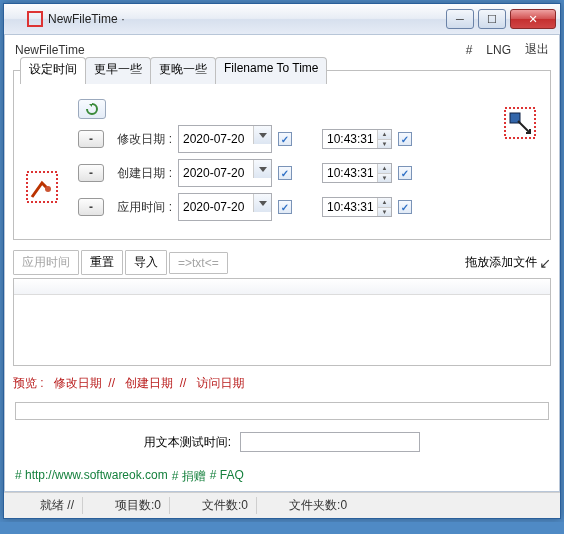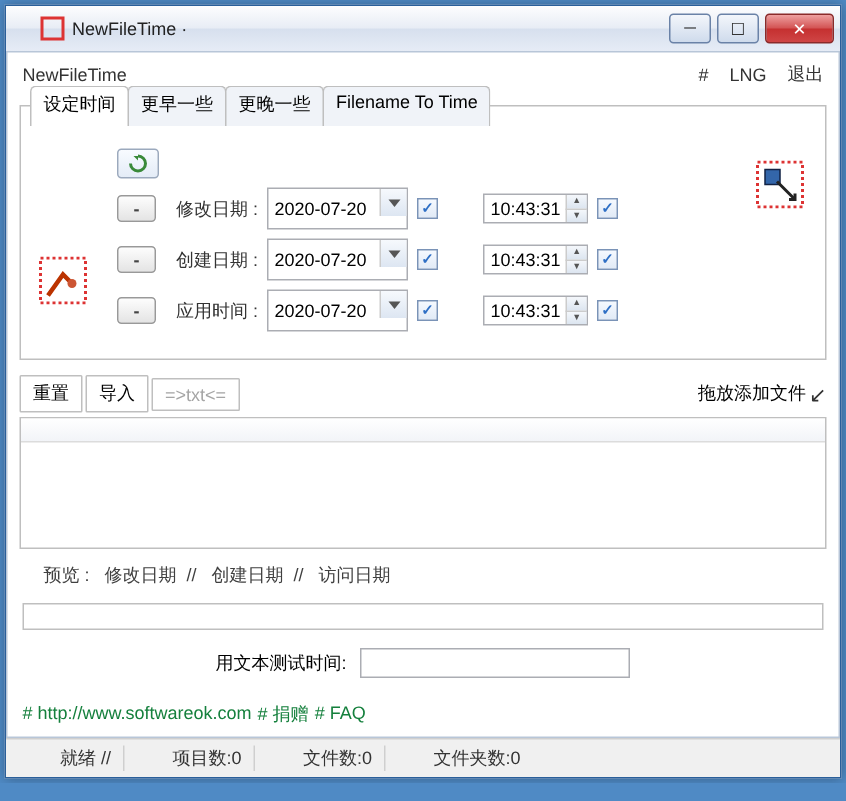--- a/index.html
+++ b/index.html
@@ -37,21 +37,21 @@
 .sideicon{position:absolute;width:32px;height:32px;}
 .sideicon.left{left:12px;top:100px;}
 .sideicon.right{right:14px;top:36px;}
 .sideicon svg{width:32px;height:32px;}
 .toolbar{display:flex;align-items:center;gap:2px;padding:4px 8px 0;}
 .tbtn{border:1px solid #bfbfbf;padding:3px 8px;background:#fff;border-radius:1px;}
 .tbtn.disabled{color:#a5a5a5;}
 .toolbar .spacer{flex:1;}
 .droparea{margin:3px 8px;height:88px;border:1px solid #bfbfbf;background:#fff;position:relative;}
 .droparea .bar{height:16px;border-bottom:1px solid #dcdcdc;background:linear-gradient(#fff,#f2f4f8);}
-.previewbar{padding:6px 24px;color:#404040;}
+.previewbar{padding:6px 8px;color:#b91c1c;}
 .infobox{margin:4px 10px;border:1px solid #bfbfbf;padding:8px 10px;line-height:20px;background:#fff;}
 .testtime{text-align:center;padding:8px 0 10px;}
 .testtime .label2{display:inline;}
 .testtime input{border:1px solid #abadb3;height:20px;width:180px;padding:0 4px;margin-left:6px;}
 .footer{padding:6px 10px;display:flex;gap:4px;color:#15803d;}
 .status{padding:4px 8px;background:#f0f0f0;border-top:1px solid #cfcfcf;display:flex;gap:4px;color:#333;font-size:12px;}
 .status span{border-right:1px solid #cfcfcf;padding-right:8px;margin-left:28px;}
 .status span:last-child{border:none;}
 .arrow-down{width:0;height:0;border-left:4px solid transparent;border-right:4px solid transparent;border-top:5px solid #555;}
 .dragarrow{font-size:14px;color:#333;}
@@ -159,20 +159,21 @@
                   <span>▼</span>
                 </div>
               </div>
             <div class="chk"></div>
           </div>
         </div>
       </div>
     </div>
 
     <div class="toolbar">
+      <div class="tbtn disabled">应用时间</div>
       <div class="tbtn">重置</div>
       <div class="tbtn">导入</div>
       <div class="tbtn disabled">=&gt;txt&lt;=</div>
       <div class="spacer"></div>
       <span>拖放添加文件</span>
       <span class="dragarrow">↙</span>
     </div>
 
     <div class="droparea">
         <div class="bar"></div>

